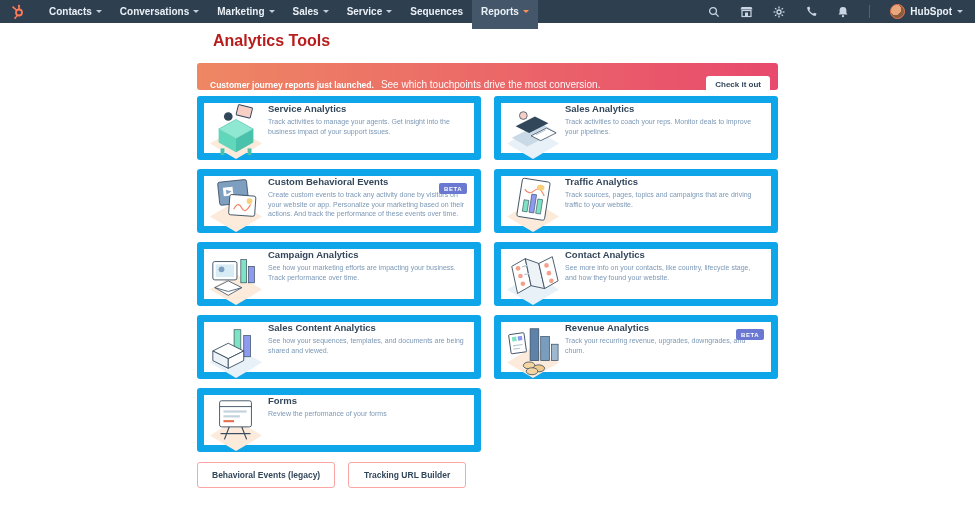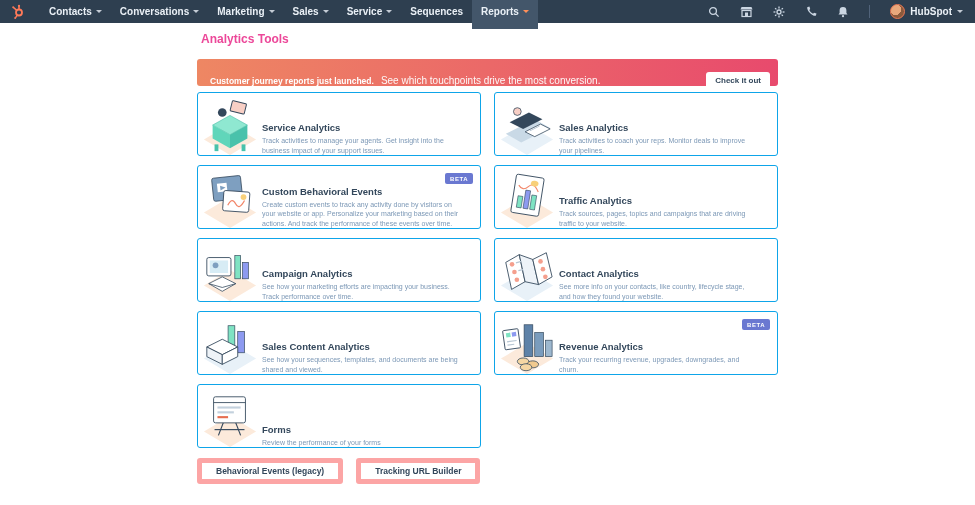--- a/index.html
+++ b/index.html
@@ -40,59 +40,59 @@
     border: 1.5px solid #f07a54;
   }
   .account-label { color:#eaf0f6; font-size:10px; font-weight:700; }
   .account .caret {
     width:0; height:0;
     border-left:3px solid transparent; border-right:3px solid transparent;
     border-top:3.5px solid rgba(234,240,246,.8);
   }
   
   .container { width: 581px; margin: 0 auto; }
-  .page-title { font-size: 12px; font-weight: 700; color:#ec4899; margin: 9px 0 0 4px; }
+  .page-title { font-size: 16px; font-weight: 700; color:#b91c1c; margin: 9px 0 0 16px; }
   .banner {
     margin-top: 13px; height: 27px; border-radius: 3px;
     background: linear-gradient(90deg, #ee8763 0%, #e84a6d 100%);
     display: flex; align-items: center; padding: 16px 8px 0 13px; color: #fff;
   }
   .banner-title { font-size: 8.5px; font-weight: 700; margin-right: 7px; white-space:nowrap; }
   .banner-sub { font-size: 10px; opacity: .95; white-space:nowrap; }
   .banner-btn {
     margin-left: auto; background:#fff; color:#33475b;
     font-family: inherit; font-size: 8px; font-weight: 700;
     border: none; border-radius: 3px; padding: 4px 9px; cursor: pointer;
   }
   
   .grid {
     margin-top: 6px;
     display: grid; grid-template-columns: 284px 284px; gap: 9px 13px;
   }
   .card {
     position: relative; background:#fff;
-    border: 1px solid #0ea5e9; border-radius: 3px;
-    height: 64px; display: flex; align-items: flex-end; cursor: pointer;
+    border: 7px solid #0ea5e9; border-radius: 3px;
+    height: 64px; display: flex; align-items: flex-start; cursor: pointer;
   }
   .illus { flex: 0 0 64px; display:flex; justify-content:center; align-items:center; }
   .illus svg { display:block; }
   .card-text { width: 204px; padding-right: 6px; }
   .card-title { font-size: 9.5px; font-weight: 700; color:#33475b; margin-bottom: 3px; }
   .card-desc { font-size: 7px; line-height: 9.5px; color:#7c98b6; }
   .badge {
     position: absolute; top: 7px; right: 7px;
     background:#6a78d1; color:#fff;
     font-size: 6px; font-weight: 700; letter-spacing:.5px;
     padding: 2.5px 5px; border-radius: 2px;
   }
   
   .footer-btns { margin-top: 10px; display:flex; gap: 13px; }
   .footer-btn {
     min-width: 118px; height: 26px;
-    background:#fff; border:5px solid #fca5a5; border-radius:3px;
+    background:#fff; border:1px solid #fca5a5; border-radius:3px;
     color:#33475b; font-family:inherit; font-size: 8.5px; font-weight: 600;
     cursor: pointer; padding: 0 14px;
   }
 </style>
 </head>
 <body>
 
 <div class="navbar">
   <span class="logo">
     <svg width="16" height="16" viewBox="0 0 16 16">

